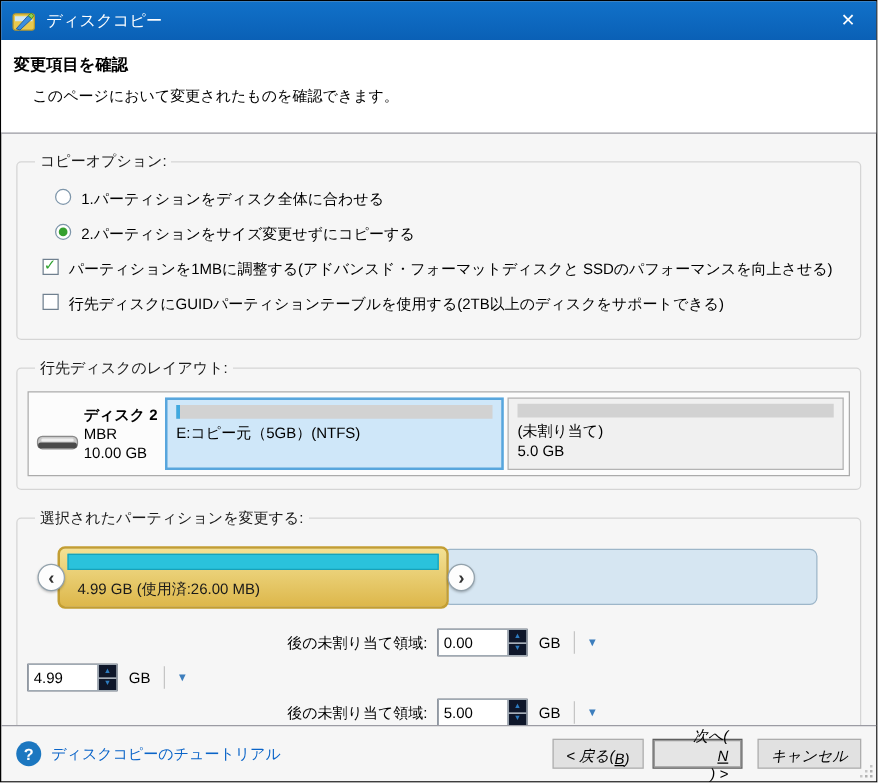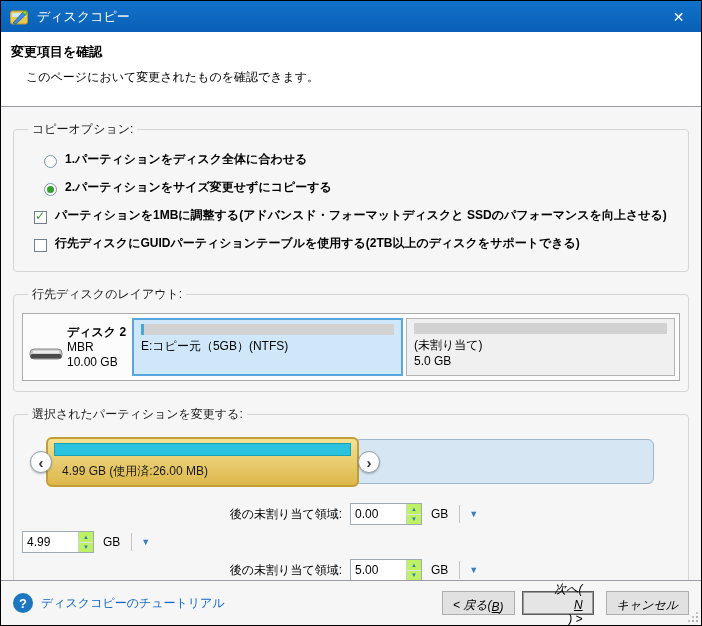--- a/index.html
+++ b/index.html
@@ -16,21 +16,21 @@
   .h-title { font-weight:bold; font-size:13px; margin:2px 0 8px; }
   .h-sub { margin-left:15px; }
   .sep { flex:0 0 1px; background:#9b9ba3; }
 
   
   .content { flex:1; padding:0 12px; overflow:hidden; }
   fieldset.group { border:1px solid #d5d5d5; border-radius:4px; margin:14px 0 0; padding:2px 8px 8px; }
   fieldset.group legend { padding:0 4px; margin-left:6px; color:#1a1a1a; }
 
   
-  .opt-row { display:flex; align-items:flex-end; margin:11px 0 11px 12px;font-weight:bold; }
+  .opt-row { display:flex; align-items:flex-start; margin:11px 0 11px 12px; }
   .opt-row.radio-row { margin-left:22px; }
   .radio { width:13px; height:13px; box-sizing:border-box; border:1px solid #7e96aa; border-radius:50%; background:#fff; margin-right:8px; position:relative; flex:0 0 auto; }
   .radio.selected::after { content:""; position:absolute; left:2px; top:2px; right:2px; bottom:2px; border-radius:50%; background:#35a02f; }
   .checkbox { width:13px; height:13px; box-sizing:border-box; border:1px solid #70808f; background:#fff; margin-right:8px; position:relative; flex:0 0 auto; }
   .checkbox.checked::after { content:"✓"; position:absolute; left:0; top:-2px; color:#2fa12f; font-weight:bold; font-size:12px; line-height:13px; }
   .opt-label { white-space:nowrap; }
 
   
   .disk-strip { border:1px solid #ababab; background:#fcfcfc; display:flex; align-items:stretch; margin:8px 0 2px; padding:4px; height:58px; }
   .disk-info { flex:0 0 102px; display:flex; align-items:center; }
@@ -49,21 +49,21 @@
   .cyan-bar { height:11px; background:#2ac2dc; border:1px solid #17a2ba; margin-bottom:7px; }
   .part-block .size-label { margin-left:8px; color:#1a1a1a; white-space:nowrap; }
   .handle { position:absolute; width:22px; height:22px; box-sizing:border-box; border-radius:50%; background:#fdfdfd; border:1px solid #93a2ac; top:50%; transform:translateY(-50%); display:flex; align-items:center; justify-content:center; font-size:15px; font-weight:bold; color:#333; box-shadow:0 1px 2px rgba(0,0,0,.25); }
   .handle-left { left:6px; }
   .handle-right { left:334px; }
 
   
   .fields { margin-top:16px; }
   .field-row { display:flex; align-items:center; margin:6px 0; height:22px; }
   .field-label { flex:0 0 320px; text-align:right; padding-right:8px; white-space:nowrap; }
-  .spinbox { display:flex; width:72px; height:22px; box-sizing:border-box; border:1px solid #a0aab3; background:#bef264; }
+  .spinbox { display:flex; width:72px; height:22px; box-sizing:border-box; border:1px solid #a0aab3; background:#0f172a; }
   .spin-value { flex:1; min-width:0; border:none; outline:none; padding:0 4px; font:12px "Liberation Sans","DejaVu Sans",sans-serif; }
   .spin-btns { flex:0 0 14px; border-left:1px solid #c8d2da; display:flex; flex-direction:column; }
   .spin-up,.spin-down { flex:1; display:flex; align-items:center; justify-content:center; font-size:6px; color:#2e7cc0; cursor:default; }
   .spin-up { border-bottom:1px solid #dce4ea; }
   .unit { margin-left:9px; }
   .vsep { width:1px; height:18px; background:#c5c5c5; margin:0 9px 0 11px; }
   .dd-arrow { color:#3d7ebd; font-size:9px; cursor:default; }
 
   
   .footer { flex:0 0 44px; display:flex; align-items:center; padding:0 12px; }

